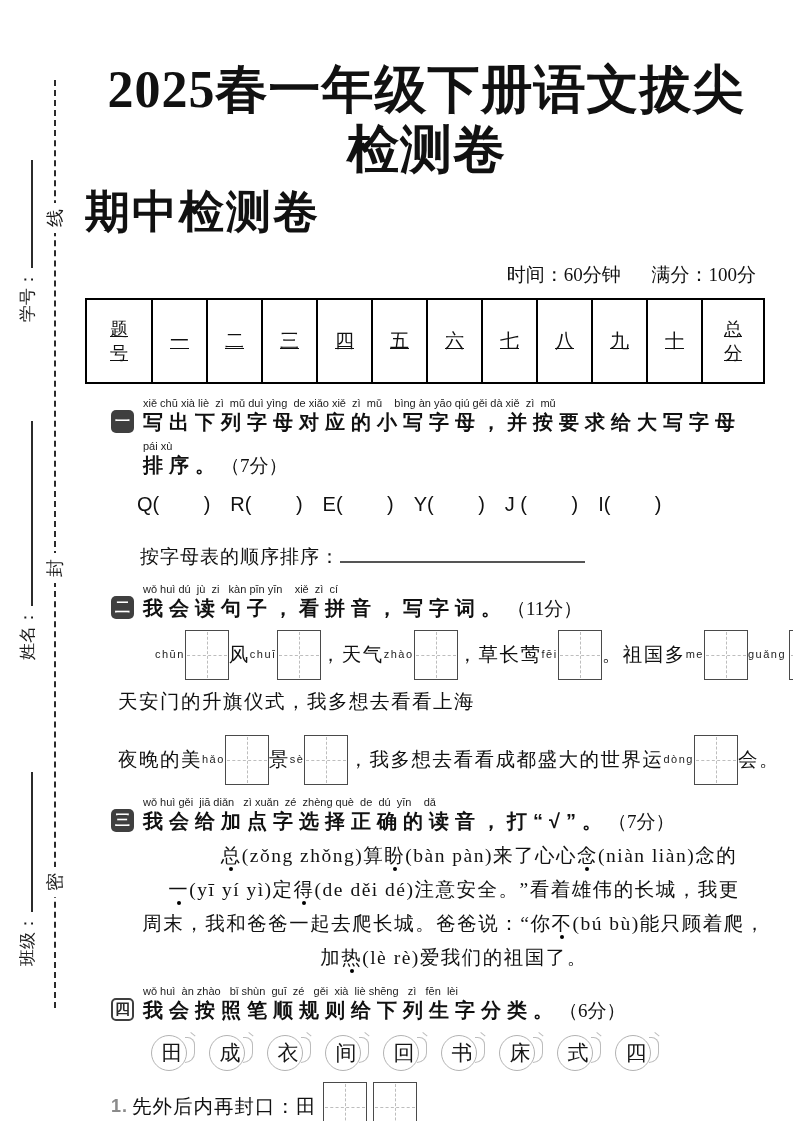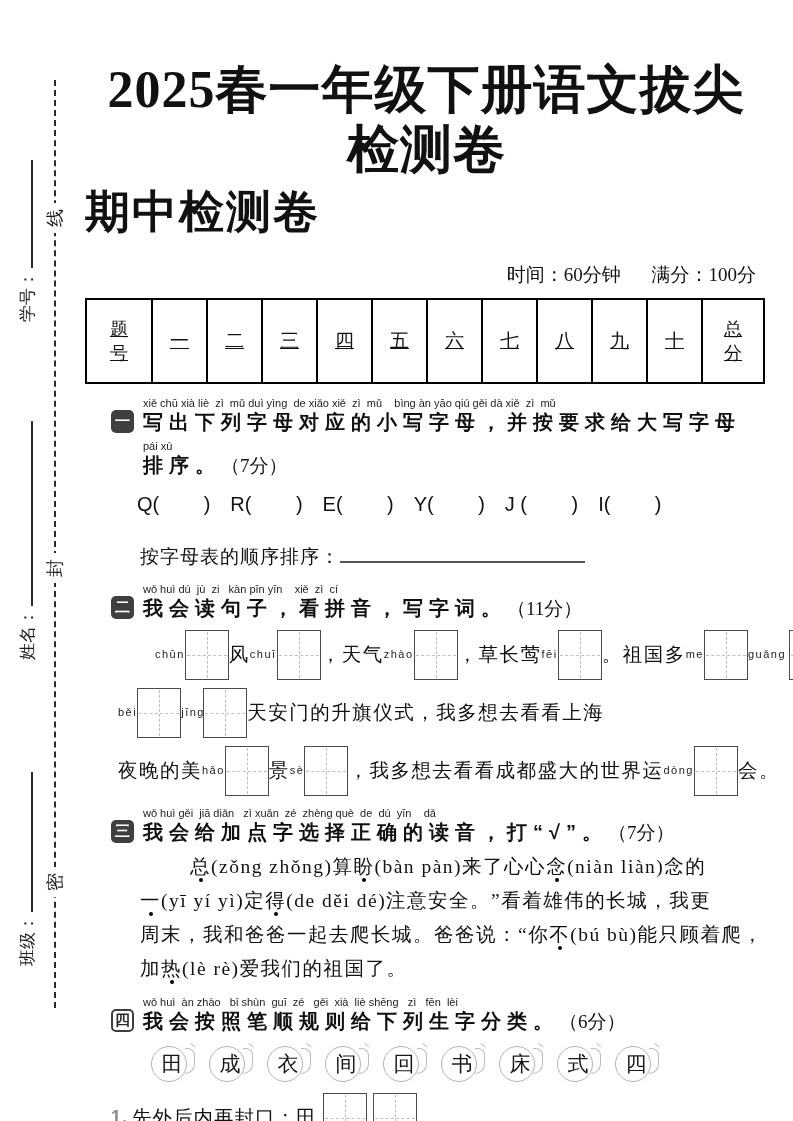--- a/index.html
+++ b/index.html
@@ -53,21 +53,21 @@
   .wrow .wtext{padding-bottom:12px;white-space:pre;}
   .wslot{display:inline-flex;align-items:center;}
   .wslot .py{line-height:13px;}
   .box{display:block;position:relative;width:42px;height:48px;border:1.6px solid #4a4a4a;background:#fff;}
   .box::before{content:"";position:absolute;left:1px;right:1px;top:50%;border-top:1px dashed #bdbdbd;}
   .box::after{content:"";position:absolute;top:1px;bottom:1px;left:50%;border-left:1px dashed #bdbdbd;}
   .pair{display:inline-flex;justify-content:flex-end;}
   .pair .wslot + .wslot .box{margin-left:-1.6px;}
   .pair.gap .wslot + .wslot .box{margin-left:3px;}
 
-  .passage{padding-left:55px;margin-top:4px;font-size:19.5px;letter-spacing:1.5px;line-height:34px;}
+  .passage{padding-left:55px;margin-top:4px;font-size:19.5px;letter-spacing:1.5px;line-height:34px;text-align:center;}
   .pline:first-child{text-indent:50px;}
   .dotted{position:relative;}
   .dotted::after{content:"";position:absolute;left:50%;bottom:-5px;width:4px;height:4px;
                  border-radius:50%;background:#000;transform:translateX(-50%);}
 
   .snails{display:flex;gap:10px;padding-left:63px;margin-top:8px;}
   .snail{position:relative;width:48px;height:42px;display:flex;align-items:center;justify-content:center;}
   .snail .shell{position:absolute;left:3px;top:3px;width:34px;height:34px;
                 border:1.5px solid #b3b3b3;border-radius:50%;}
   .snail .head{position:absolute;right:1px;top:5px;width:9px;height:24px;
@@ -208,30 +208,20 @@
           <span class="box"></span>
         </span>
         <span class="wslot">
           <span class="py">guǎng</span>
           <span class="box"></span>
         </span>
       </span>
       <span class="wtext">阔。</span>
     </div>
   <div class="wrow" style="padding-left:33px;">
-      <span class="pair">
-        <span class="wslot">
-          <span class="py">běi</span>
-          <span class="box"></span>
-        </span>
-        <span class="wslot">
-          <span class="py">jīng</span>
-          <span class="box"></span>
-        </span>
-      </span>
       <span class="wtext">天安门的升旗仪式，我多想去看看上海</span>
     </div>
   <div class="wrow" style="padding-left:33px;">
       <span class="wtext">夜晚的美</span>
       <span class="wslot">
         <span class="py">hǎo</span>
         <span class="box"></span>
       </span>
       <span class="wtext">景</span>
       <span class="wslot">

